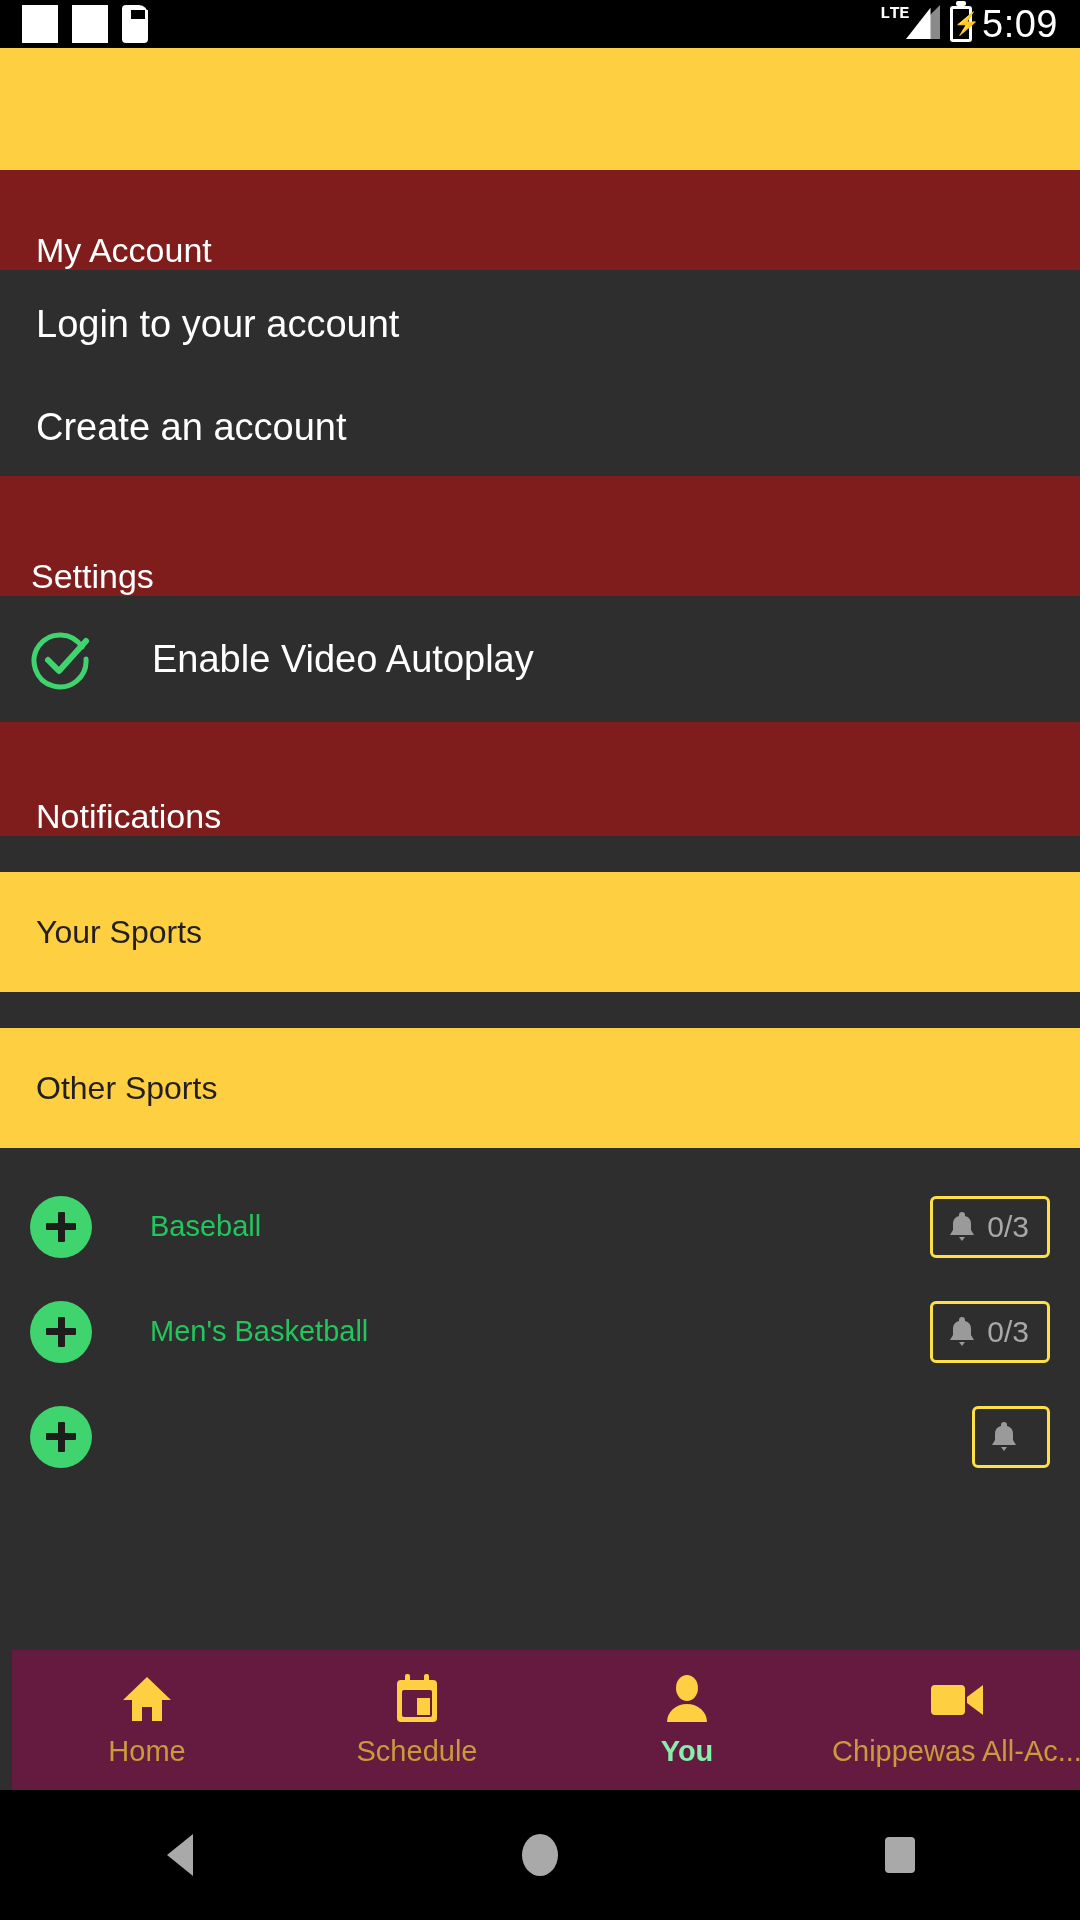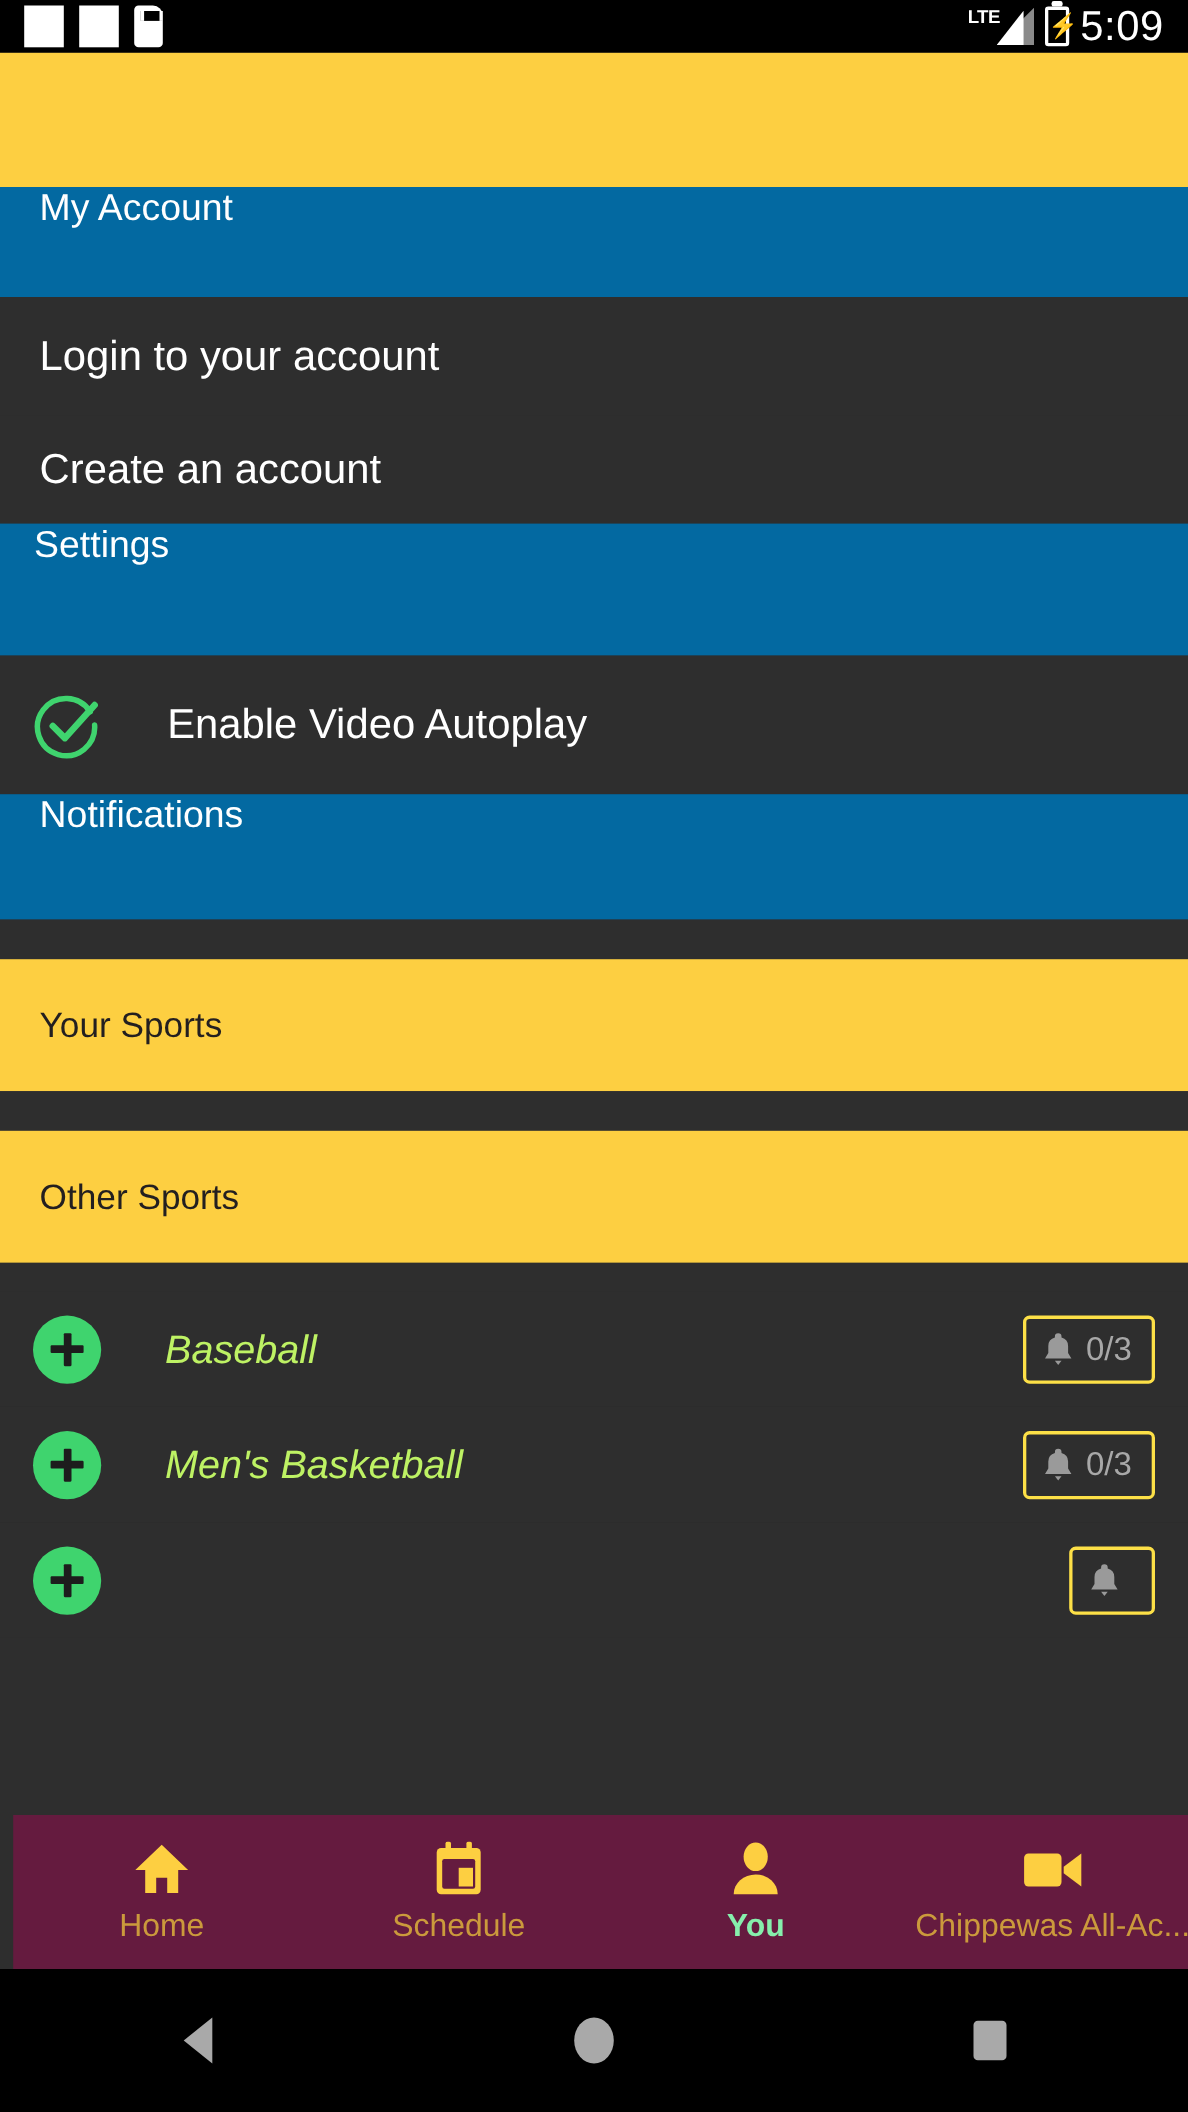--- a/index.html
+++ b/index.html
@@ -21,21 +21,21 @@
   .sq { width: 36px; height: 38px; background: #fff; }
   .sdcard {
     width: 26px; height: 38px; background: #fff;
     border-radius: 4px 9px 4px 4px; position: relative;
   }
   .sdcard::after {
     content: ""; position: absolute; top: 5px; left: 6px;
     width: 14px; height: 9px; background: #000;
     border-left: 3px solid #fff; border-right: 3px solid #fff;
   }
-  .lte-wrap { display: flex; align-items: center; height: 38px; }
+  .lte-wrap { display: flex; align-items: flex-start; height: 38px; font-family: Liberation Mono, monospace; }
   .lte-txt { font-size: 17px; font-weight: bold; line-height: 1; margin-bottom: 18px; letter-spacing: -0.5px; }
   .sig { width: 34px; height: 34px; position: relative; margin-left: -3px; }
   .sig .bg {
     position: absolute; inset: 0;
     background: #8a8a8a;
     clip-path: polygon(100% 0, 100% 100%, 0 100%);
   }
   .sig .fg {
     position: absolute; inset: 0;
     background: #fff;
@@ -52,22 +52,22 @@
   .batt .bolt {
     position:absolute; inset:0; color:#fff; font-size:22px; line-height:30px; text-align:center;
   }
   .clock { font-size: 38px; font-weight: 500; letter-spacing: 0.5px; }
 
   
   .hero { height: 122px; background: #fdcf41; }
 
   
   .hdr-maroon {
-    background: #0369a1; color: #ffffff;
-    padding-left: 36px; display: flex; align-items: flex-start;
+    background: #7f1d1d; color: #ffffff;
+    padding-left: 36px; display: flex; align-items: flex-end;
     font-size: 34px; font-weight: 400;
   }
   .hdr-yellow {
     background: #fdcf41; color: #231f20;
     padding-left: 36px; display: flex; align-items: center;
     font-size: 32px; font-weight: 400;
   }
   .h-myaccount { height: 100px; }
   .h-settings  { height: 120px; padding-left: 31px; }
   .h-notif     { height: 114px; }
@@ -102,21 +102,21 @@
   .plus-icon {
     width: 62px; height: 62px; flex: 0 0 62px; border-radius: 50%;
     background: #3fd46e; position: relative;
   }
   .plus-icon::before, .plus-icon::after {
     content: ""; position: absolute; background: #1d1d1d; border-radius: 1px;
   }
   .plus-icon::before { width: 30px; height: 7px; left: 16px; top: 27.5px; }
   .plus-icon::after  { width: 7px; height: 30px; left: 27.5px; top: 16px; }
   .sport-name {
-    color: #bef264; font-size: 36px; margin-left: 58px; white-space: nowrap; font-style: italic;
+    color: #22c55e; font-size: 29px; margin-left: 58px; white-space: nowrap;
   }
   .notif-badge {
     margin-left: auto; display: flex; align-items: center; gap: 10px;
     border: 3px solid #fde047; border-radius: 6px;
     padding: 11px 18px 11px 14px;
   }
   .bell-icon { width: 30px; height: 34px; flex: 0 0 30px; }
   .badge-count { color: #a8a8a8; font-size: 30px; line-height: 1; }
 
   

